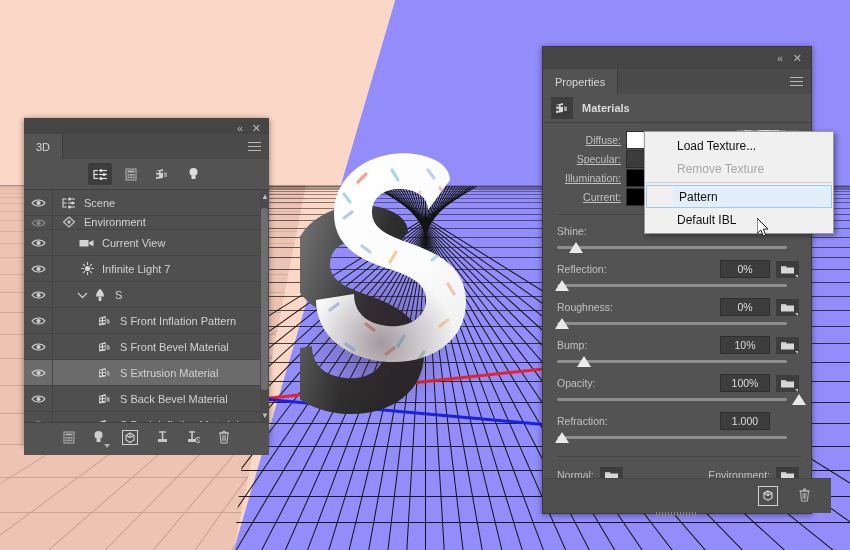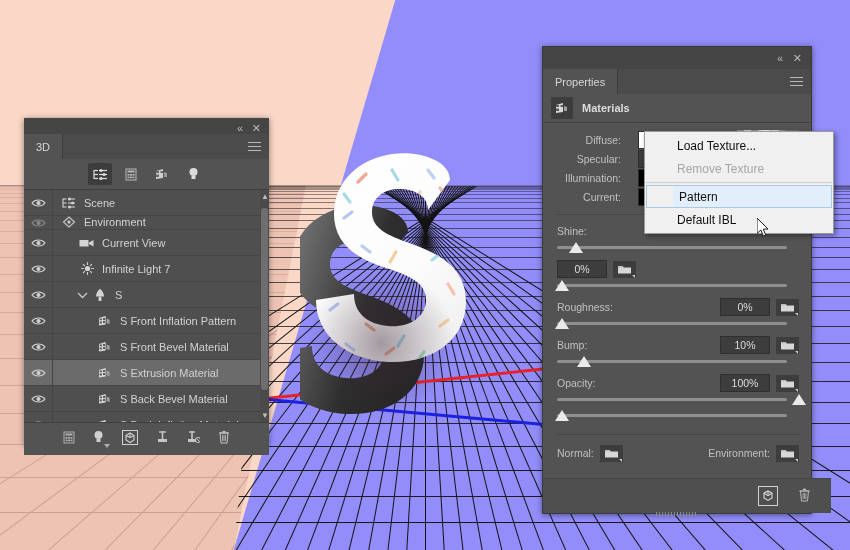--- a/index.html
+++ b/index.html
@@ -103,21 +103,21 @@
   #panel-props{left:542px;top:46px;width:268px;height:466px;background:#535353;
      border:1px solid #3a3a3a;}
   #props-body{background:#535353;padding:0;position:relative;}
   .mat-head{
     height:28px;display:flex;align-items:center;gap:9px;padding:0 8px;
     background:#535353;border-bottom:1px solid #3f3f3f;
   }
   .mat-head .sq{width:22px;height:22px;background:#3d3d3d;display:flex;align-items:center;justify-content:center;}
   .mat-head .t{color:#dcdcdc;font-size:11px;font-weight:bold;}
   .prow{display:flex;align-items:center;height:19px;padding:0 10px 0 0;}
-  .prow .lab{width:78px;text-align:right;color:#c0c0c0;font-size:10.5px;padding-right:17px;}
+  .prow .lab{width:78px;text-align:right;color:#c0c0c0;font-size:10.5px;padding-right:5px;text-decoration:underline;}
   .swatch{width:31px;height:16px;border:1px solid #2c2c2c;}
   .folder-btn{width:23px;height:17px;background:#3d3d3d;display:flex;align-items:center;
      justify-content:center;position:relative;margin-left:6px;}
   .folder-btn .car{position:absolute;right:1px;bottom:0px;width:0;height:0;
      border-left:3px solid transparent;border-top:3px solid #c9c9c9;}
   .sep{height:1px;background:#454545;margin:5px 10px 5px 14px;}
   .srow2{display:flex;align-items:center;height:22px;padding:0 12px 0 14px;}
   .srow2 .lab{color:#c0c0c0;font-size:10.5px;flex:1;}
   .numfield{width:48px;height:16px;background:#3d3d3d;color:#dcdcdc;font-size:10.5px;
      display:flex;align-items:center;justify-content:center;border:1px solid #2f2f2f;}
@@ -745,20 +745,21 @@
     <div class="sep" style="margin-top:8px;"></div>
     <div id="slider-rows">
         <div class="srow2">
           <div class="lab">Shine:</div>
         </div>
         <div class="slider">
           <div class="track"></div>
           <div class="knob" style="left:calc(8% - 7px);"></div>
         </div>
         <div class="srow2">
+          <div class="lab">Reflection:</div>
           <div class="numfield">0%</div>
           <div class="folder-btn">
             <svg width="15" height="12" viewBox="0 0 15 12">
               <path d="M1 3 L5.5 3 L6.8 4.4 L14 4.4 L14 10.5 L1 10.5 Z" fill="#d7d7d7"></path>
               <path d="M1 3 L5.5 3 L6.8 4.4 L1 4.4 Z" fill="#bdbdbd"></path>
             </svg>
             <span class="car"></span>
           </div>
         </div>
         <div class="slider">
@@ -802,20 +803,25 @@
             <svg width="15" height="12" viewBox="0 0 15 12">
               <path d="M1 3 L5.5 3 L6.8 4.4 L14 4.4 L14 10.5 L1 10.5 Z" fill="#d7d7d7"></path>
               <path d="M1 3 L5.5 3 L6.8 4.4 L1 4.4 Z" fill="#bdbdbd"></path>
             </svg>
             <span class="car"></span>
           </div>
         </div>
         <div class="slider">
           <div class="track"></div>
           <div class="knob" style="left:calc(100% - 7px);"></div>
+        </div>
+        <div class="srow2">
+          <div class="lab">Refraction:</div>
+          <div class="numfield">1.000</div>
+          <div style="width: 29px;"></div>
         </div>
         <div class="slider">
           <div class="track"></div>
           <div class="knob" style="left:calc(2% - 7px);"></div>
         </div>
       </div>
     <div class="sep" style="margin-top:10px;"></div>
     <div class="nmrow" id="map-rows">
         <span class="lab">Normal:</span>
         <div class="folder-btn">

